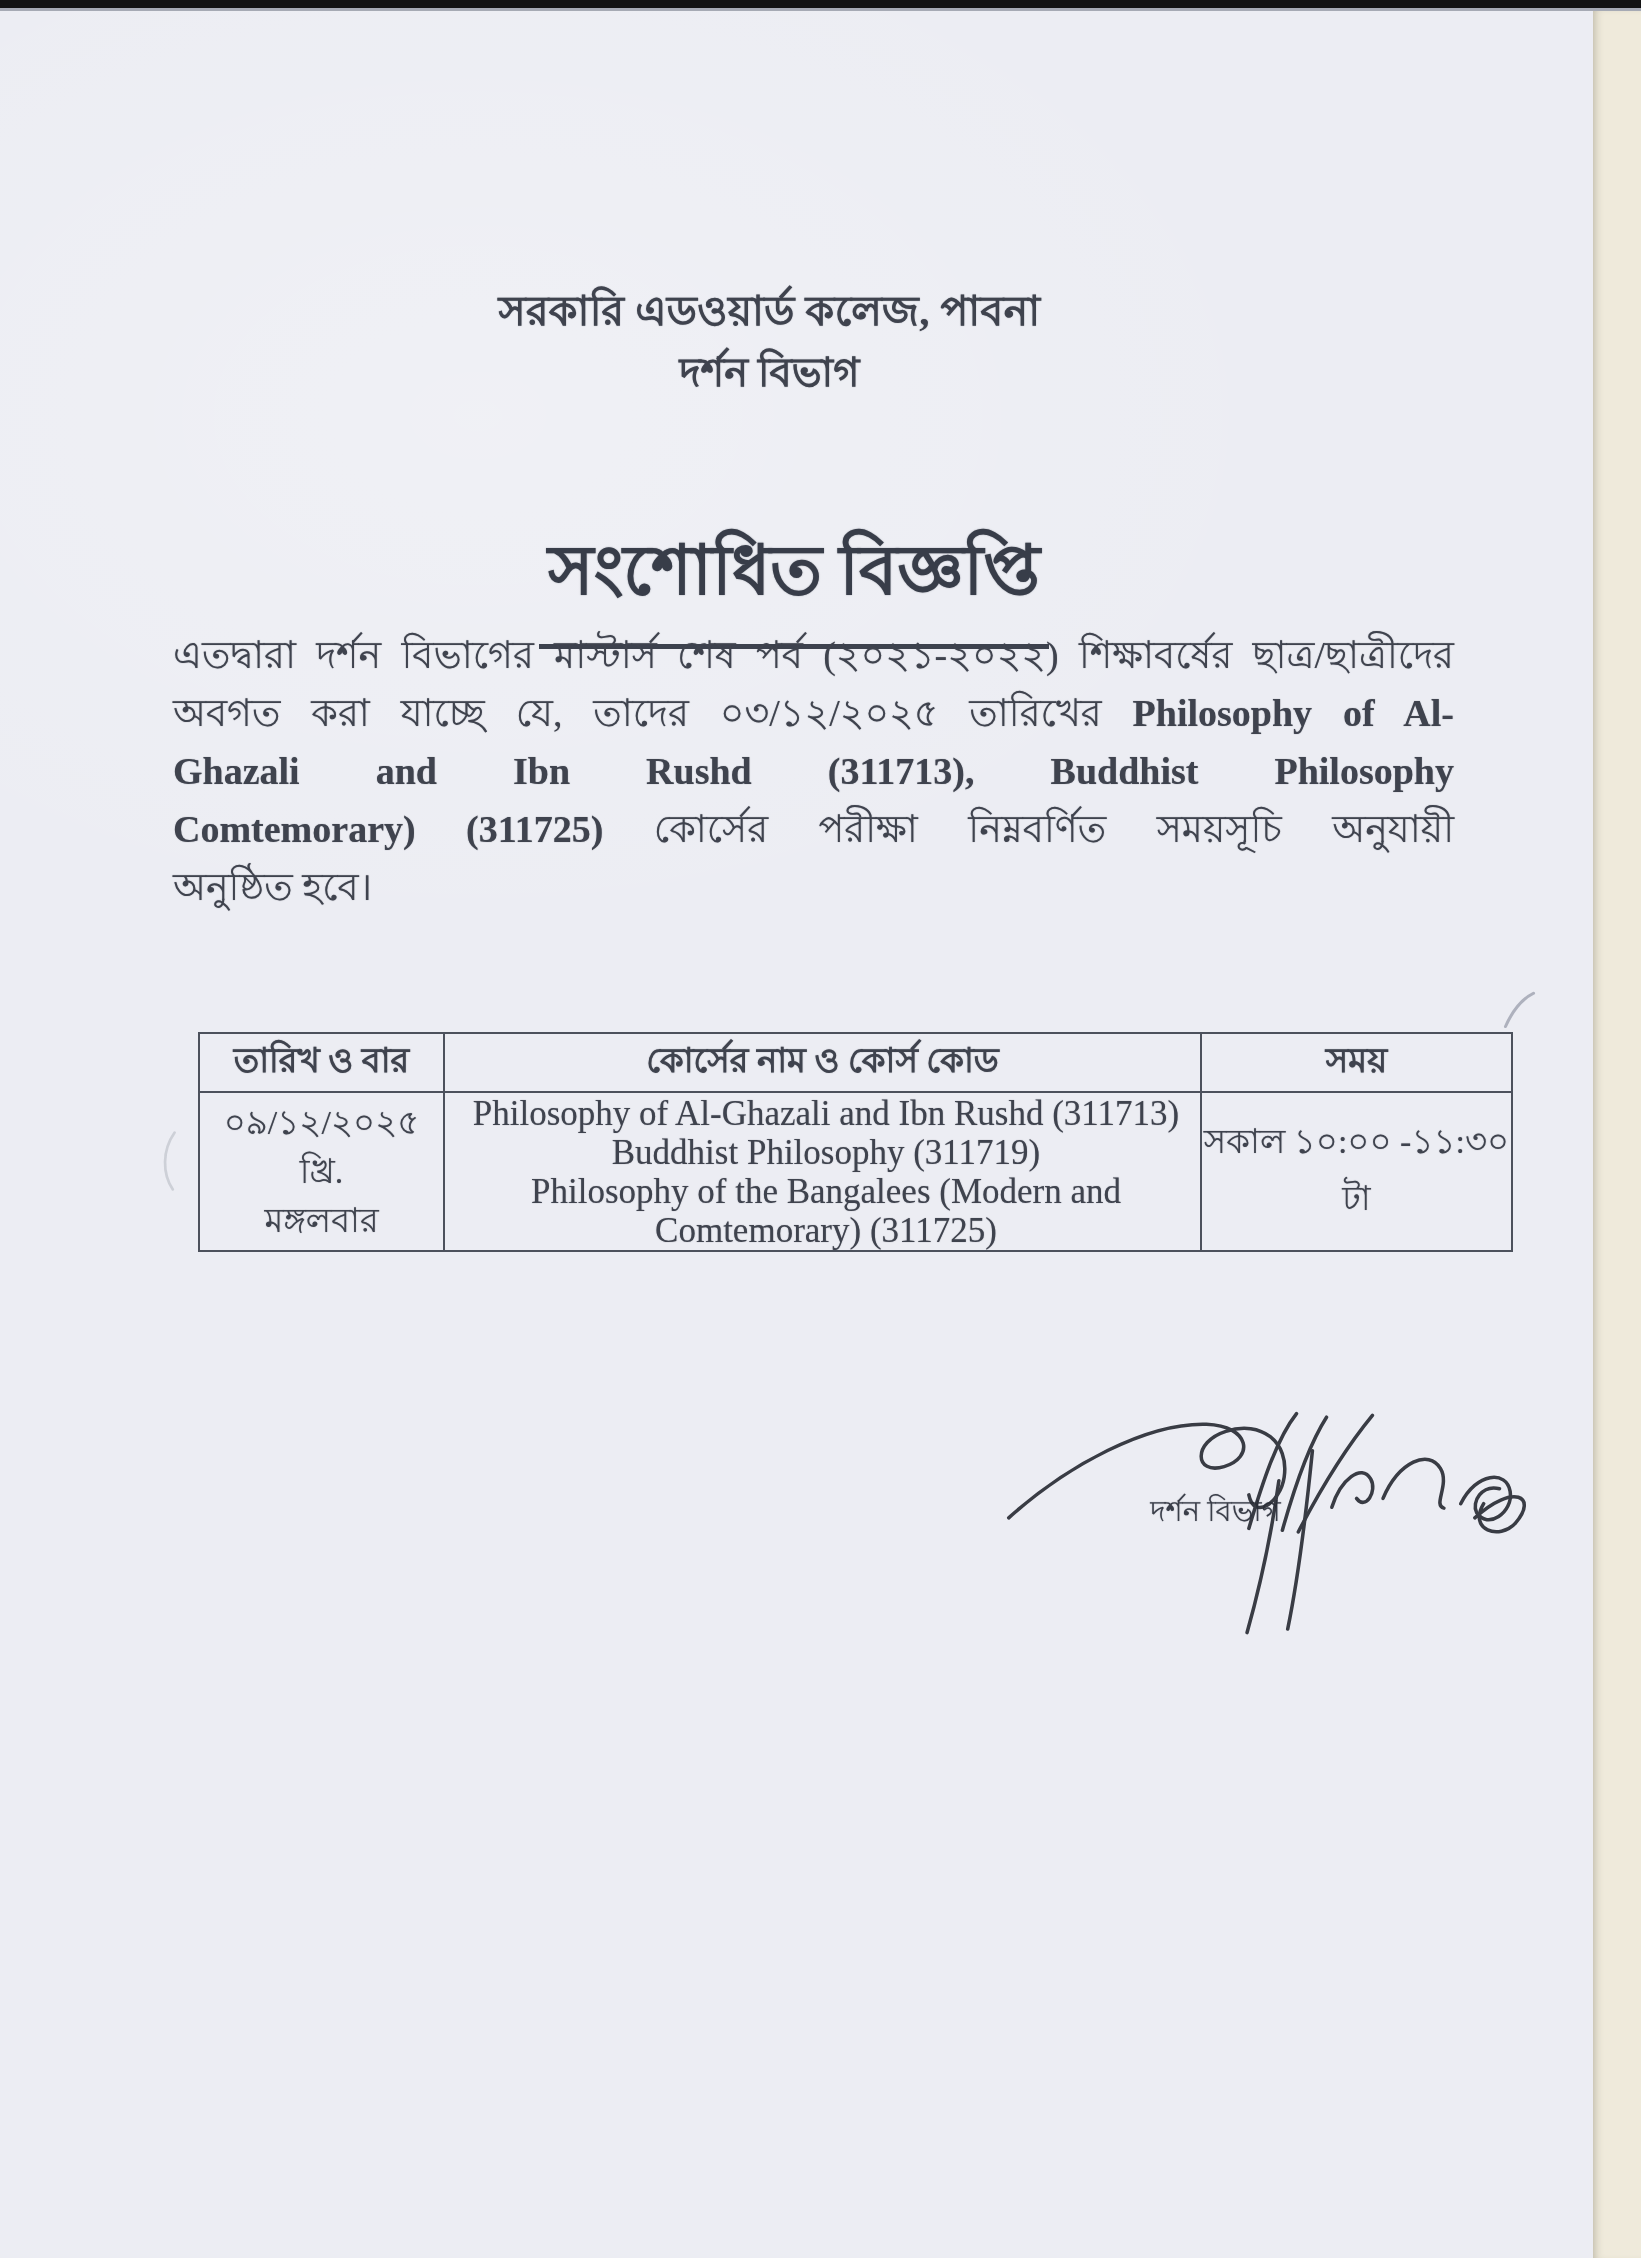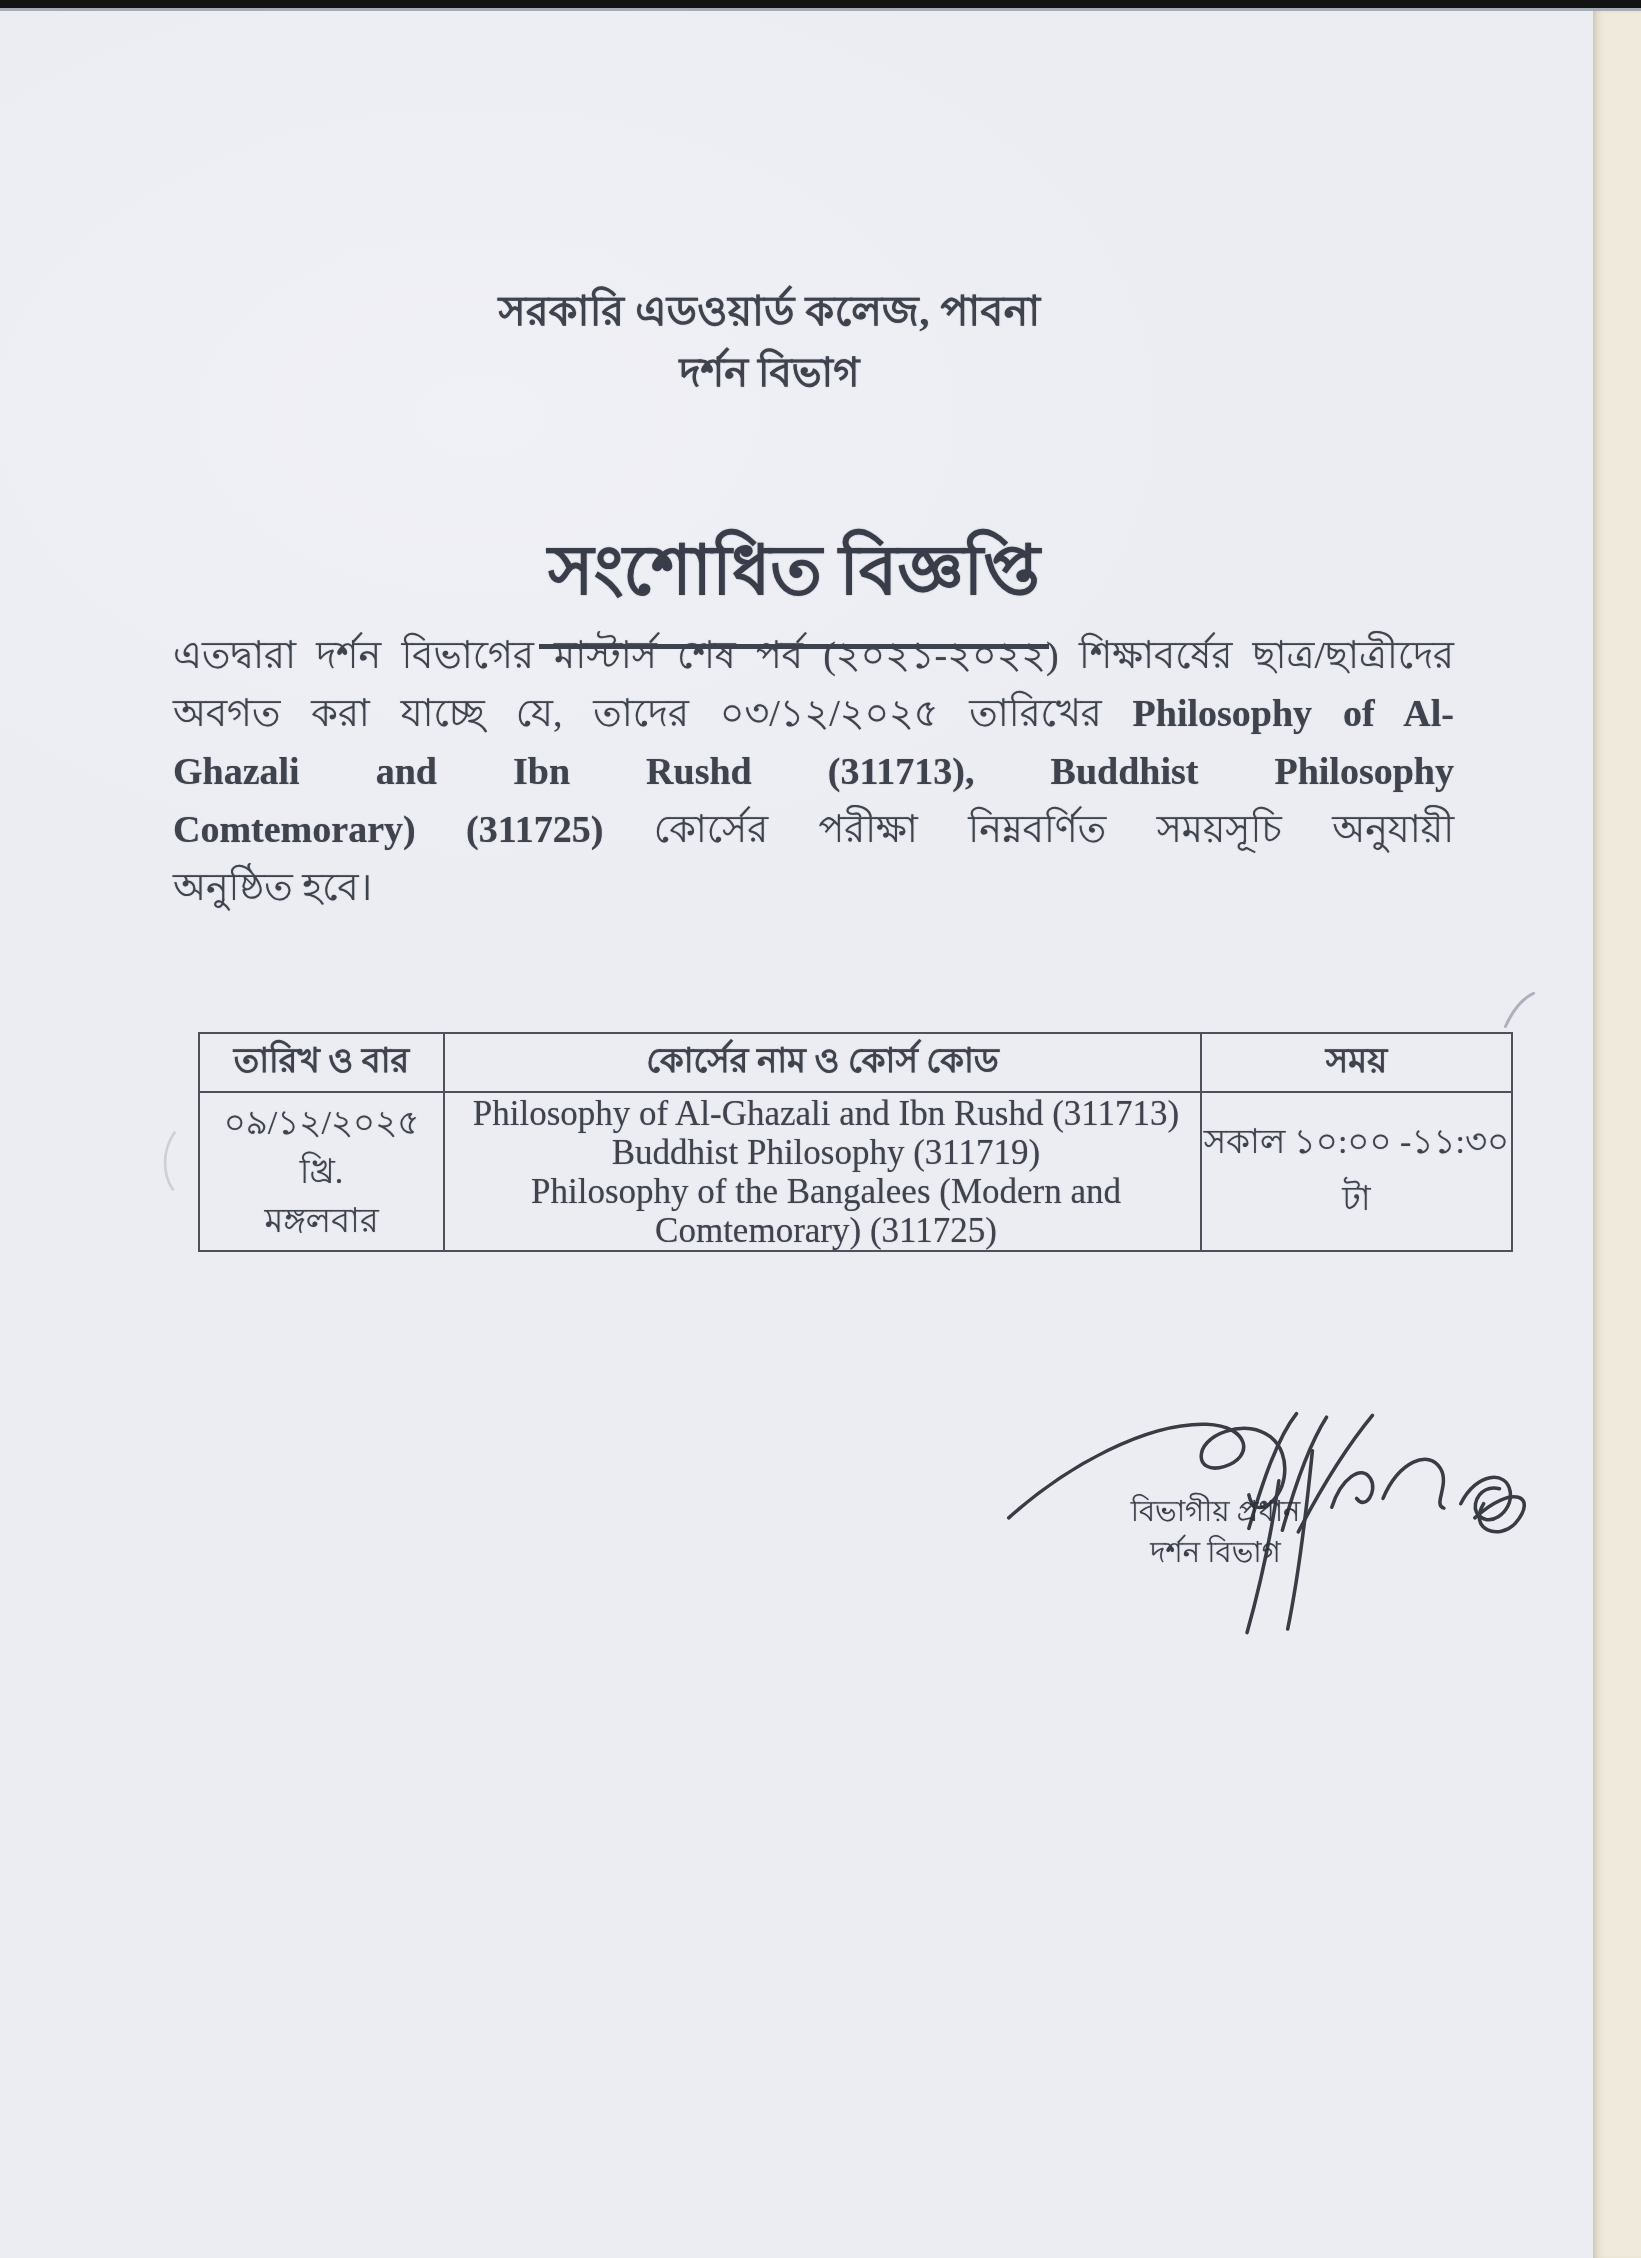--- a/index.html
+++ b/index.html
@@ -155,18 +155,17 @@
       <path d="M394,126 C404,94 428,76 438,94 C446,108 432,130 422,116"></path>
       <path d="M452,116 C470,74 504,60 517,82 C528,100 508,124 521,127"></path>
       <path d="M540,122 C558,86 592,84 596,108 C600,132 570,152 558,132 C552,120 564,100 584,105"></path>
       <path d="M556,138 C600,98 628,114 602,144 C584,164 548,152 566,122"></path>
       <path d="M334,96 C324,168 312,218 298,268"></path>
       <path d="M372,62 C364,142 356,206 344,264"></path>
     </g>
   </svg>
 
   <div class="sig-text">
-    <div class="sig-line1">বিভাগীয় প্রধান</div>
     <div class="sig-line2">দর্শন বিভাগ</div>
   </div>
 
 </div>
 
 
 </body></html>

